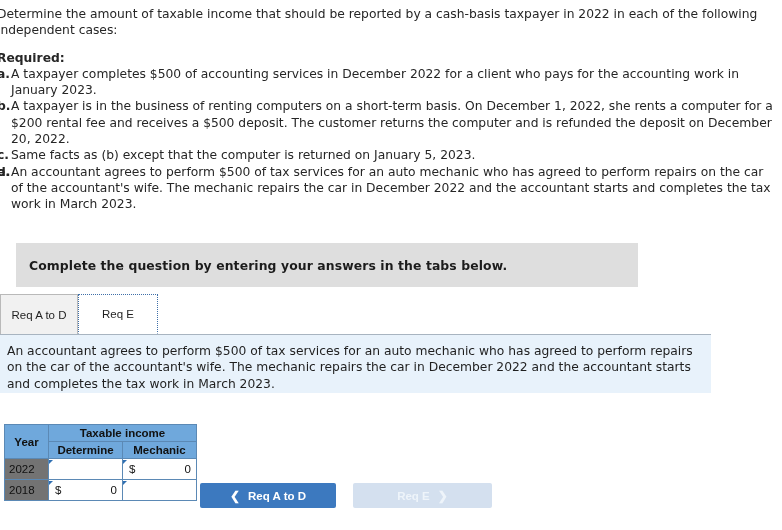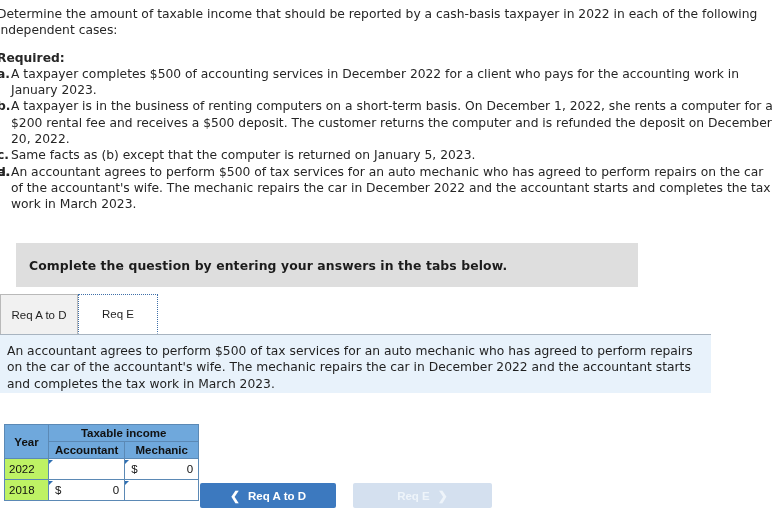--- a/index.html
+++ b/index.html
@@ -146,21 +146,21 @@
     text-align: center;
     height: 17px;
     padding: 0 6px;
   }
   .th-year { width: 44px; }
   .th-group { width: 148px; margin-top: 36px; }
   .th-acct { width: 74px; }
   .th-mech { width: 74px; margin-top: 36px; }
 
   .ans-table td.yearcell {
-    background: #bef264;
+    background: #737373;
     color: #111111;
     height: 21px;
     padding-left: 4px;
     text-align: left;
     font-weight: normal;
   }
 
   .ans-table td.incell {
     background: #ffffff;
     height: 21px;
@@ -277,21 +277,21 @@
   <div class="subpanel-text">An accountant agrees to perform $500 of tax services for an auto mechanic who has agreed to perform repairs on the car of the accountant's wife. The mechanic repairs the car in December 2022 and the accountant starts and completes the tax work in March 2023.</div>
 </div>
 
 <table class="ans-table">
   <thead>
     <tr>
       <th class="th-year" rowspan="2">Year</th>
       <th class="th-group" colspan="2">Taxable income</th>
     </tr>
     <tr>
-      <th class="th-acct">Accountant</th>
+      <th class="th-acct">Determine</th>
       <th class="th-mech">Mechanic</th>
     </tr>
   </thead>
   <tbody>
     <tr>
       <td class="yearcell">2022</td>
       <td class="incell">
         <div class="cellbox">
           <span class="flag"></span>
           <span class="dollar"></span>

